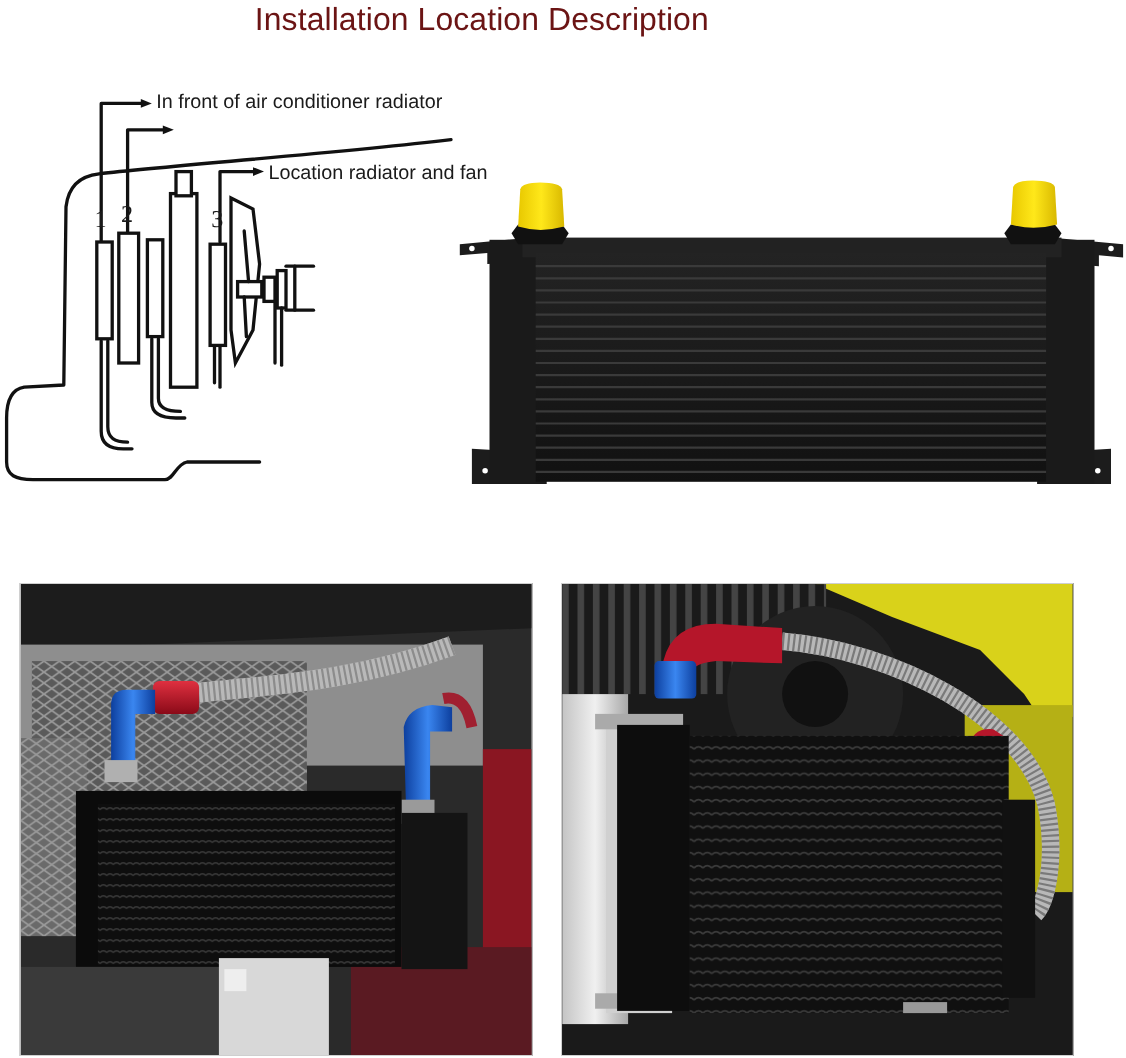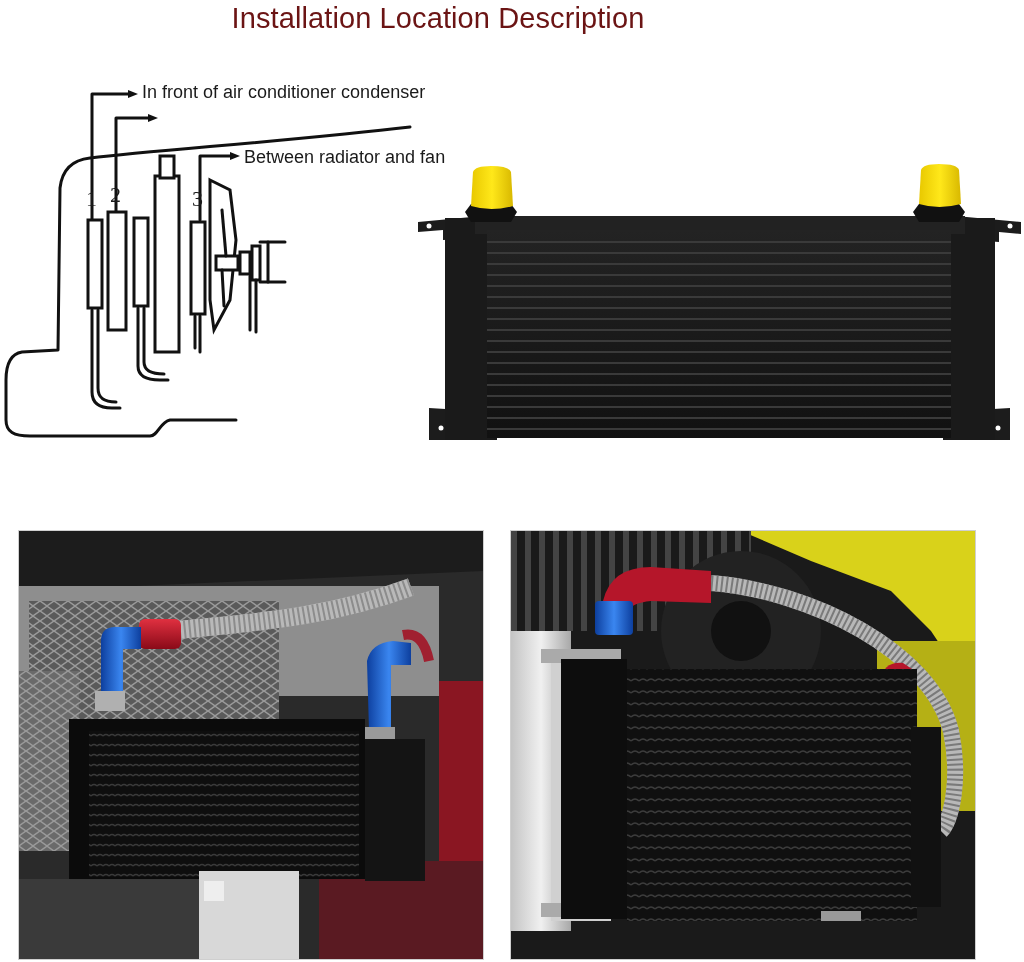--- a/index.html
+++ b/index.html
@@ -87,22 +87,22 @@
 
       <path d="M222 140 L226 186"></path>
       <path d="M222 200 L224 236"></path>
     </g>
   </svg>
 
   <div class="num" style="left:86px; top:118px;">1</div>
   <div class="num" style="left:110px; top:114px;">2</div>
   <div class="num" style="left:192px; top:118px;">3</div>
 
-  <div class="label" style="left:142px; top:12px;">In front of air conditioner condenser</div>
-  <div class="label" style="left:244px; top:77px;">Between radiator and fan</div>
+  <div class="label" style="left:142px; top:12px;">In front of air conditioner radiator</div>
+  <div class="label" style="left:244px; top:77px;">Location radiator and fan</div>
 </div>
 
 <div class="product">
   <svg width="609" height="290" viewBox="0 0 609 290">
     <defs>
       <linearGradient id="capG" x1="0" x2="1">
         <stop offset="0" stop-color="#e8c800"></stop>
         <stop offset="0.5" stop-color="#ffe81a"></stop>
         <stop offset="1" stop-color="#d8b800"></stop>
       </linearGradient>

